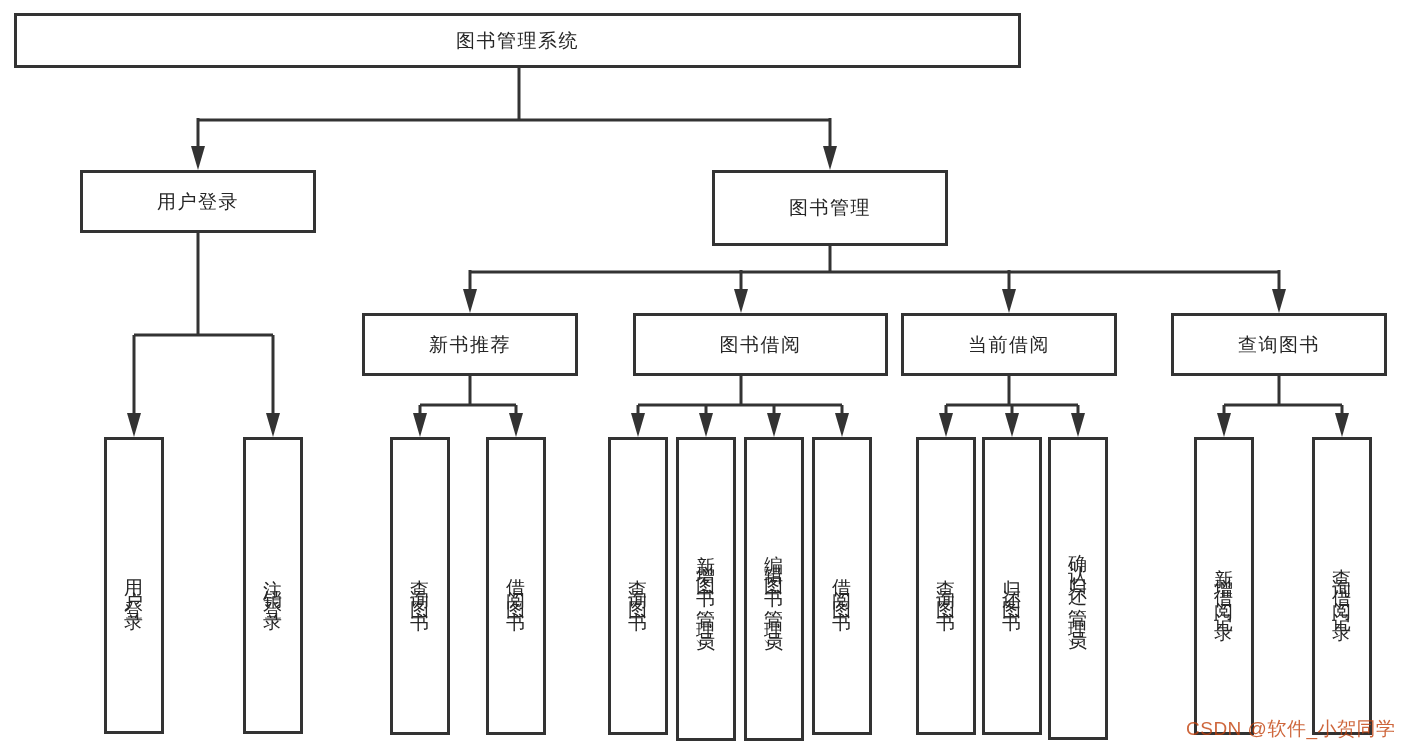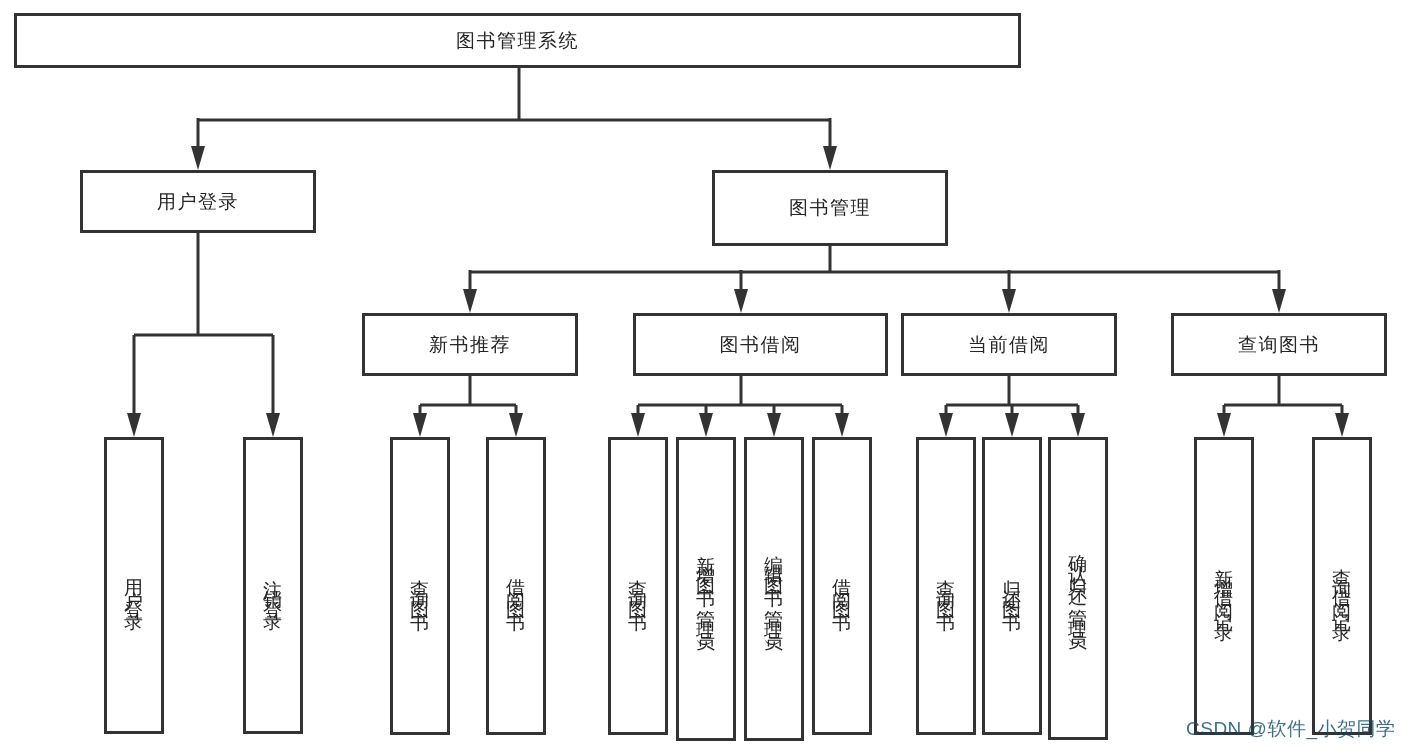--- a/index.html
+++ b/index.html
@@ -145,15 +145,15 @@
     <span>确认归还（管理员）</span>
   </div>
 
   <div class="vbox" style="left:1194px;top:437px;width:60px;height:298px">
     <span>新增借阅记录</span>
   </div>
   <div class="vbox" style="left:1312px;top:437px;width:60px;height:298px">
     <span>查询借阅记录</span>
   </div>
 
-  <div class="watermark" style="color: #0c4a6e;">CSDN @软件_小贺同学</div>
+  <div class="watermark" style="color: #c2410c;">CSDN @软件_小贺同学</div>
 
 </div>
 
 </body></html>

